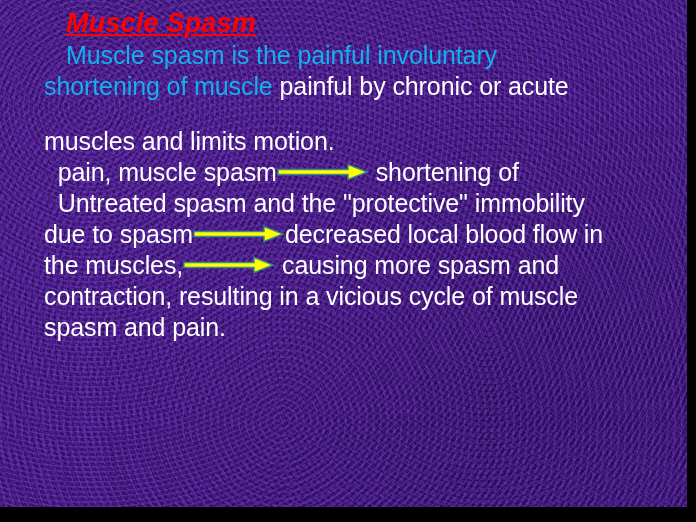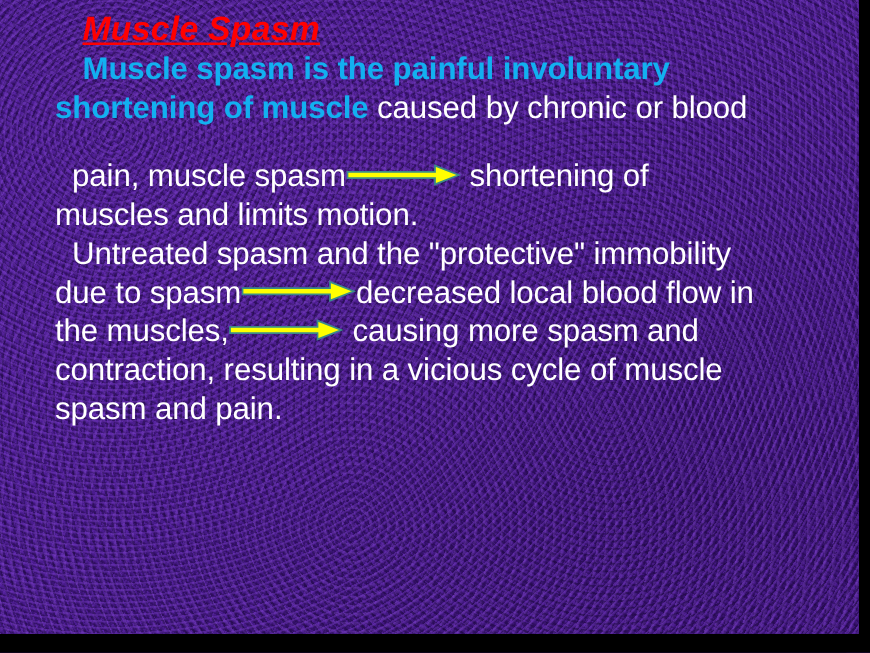--- a/index.html
+++ b/index.html
@@ -70,21 +70,21 @@
     color: #ff0000;
     font-weight: bold;
     font-style: italic;
     text-decoration: underline;
     font-size: 27px;
     letter-spacing: 0.2px;
   }
 
   .cyan {
     color: #12b0f0;
-    font-weight: bold;
+    font-weight: normal;
   }
   .indent-2 { padding-left: 22px; }
 
   .spacer { height: 24px; }
 
   
   .arrow {
     display: inline-block;
     vertical-align: middle;
     position: relative;
@@ -96,28 +96,28 @@
 <body>
 
 <div id="slide">
   <div id="canvas">
 
     <div id="text-body">
 
       <div class="line title-line"><span class="title-text">Muscle Spasm</span></div>
 
       <div class="line indent-2"><span class="cyan">Muscle spasm is the painful involuntary</span></div>
-      <div class="line"><span class="cyan">shortening of muscle</span><span> caused by chronic or blood</span></div>
+      <div class="line"><span class="cyan">shortening of muscle</span><span> painful by chronic or acute</span></div>
 
       <div class="spacer"></div>
 
+      <div class="line">muscles and limits motion.</div>
       <div class="line"><span>  pain, muscle spasm</span><span class="arrow"><svg width="92" height="18" viewBox="0 0 92 18">
               <path d="M1 6.5 L71 6.5 L71 1.5 L90 9 L71 16.5 L71 11.5 L1 11.5 Z" fill="#ffff00" stroke="#3a8a8a" stroke-width="1.4" stroke-linejoin="miter"></path>
             </svg></span><span> shortening of</span></div>
-      <div class="line">muscles and limits motion.</div>
 
       <div class="line">  Untreated spasm and the "protective" immobility</div>
       <div class="line"><span>due to spasm</span><span class="arrow"><svg width="92" height="18" viewBox="0 0 92 18">
               <path d="M1 6.5 L71 6.5 L71 1.5 L90 9 L71 16.5 L71 11.5 L1 11.5 Z" fill="#ffff00" stroke="#3a8a8a" stroke-width="1.4" stroke-linejoin="miter"></path>
             </svg></span><span>decreased local blood flow in</span></div>
       <div class="line"><span>the muscles,</span><span class="arrow"><svg width="92" height="18" viewBox="0 0 92 18">
               <path d="M1 6.5 L71 6.5 L71 1.5 L90 9 L71 16.5 L71 11.5 L1 11.5 Z" fill="#ffff00" stroke="#3a8a8a" stroke-width="1.4" stroke-linejoin="miter"></path>
             </svg></span><span> causing more spasm and</span></div>
       <div class="line">contraction, resulting in a vicious cycle of muscle</div>
       <div class="line">spasm and pain.</div>

